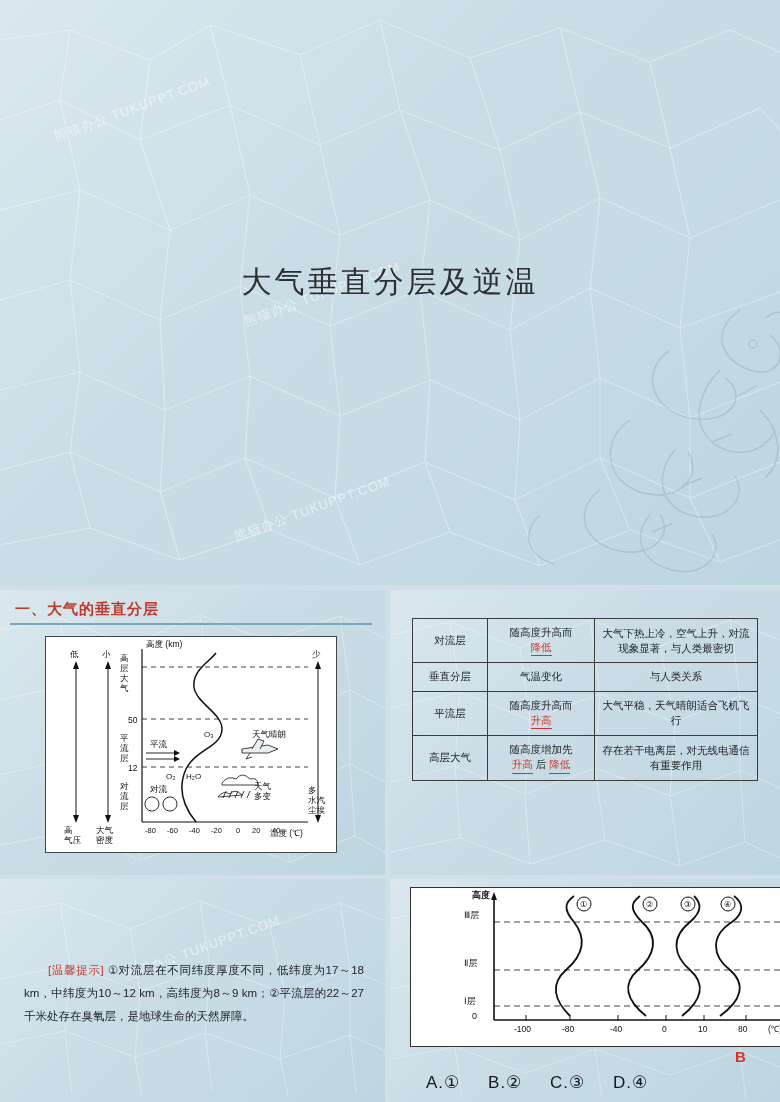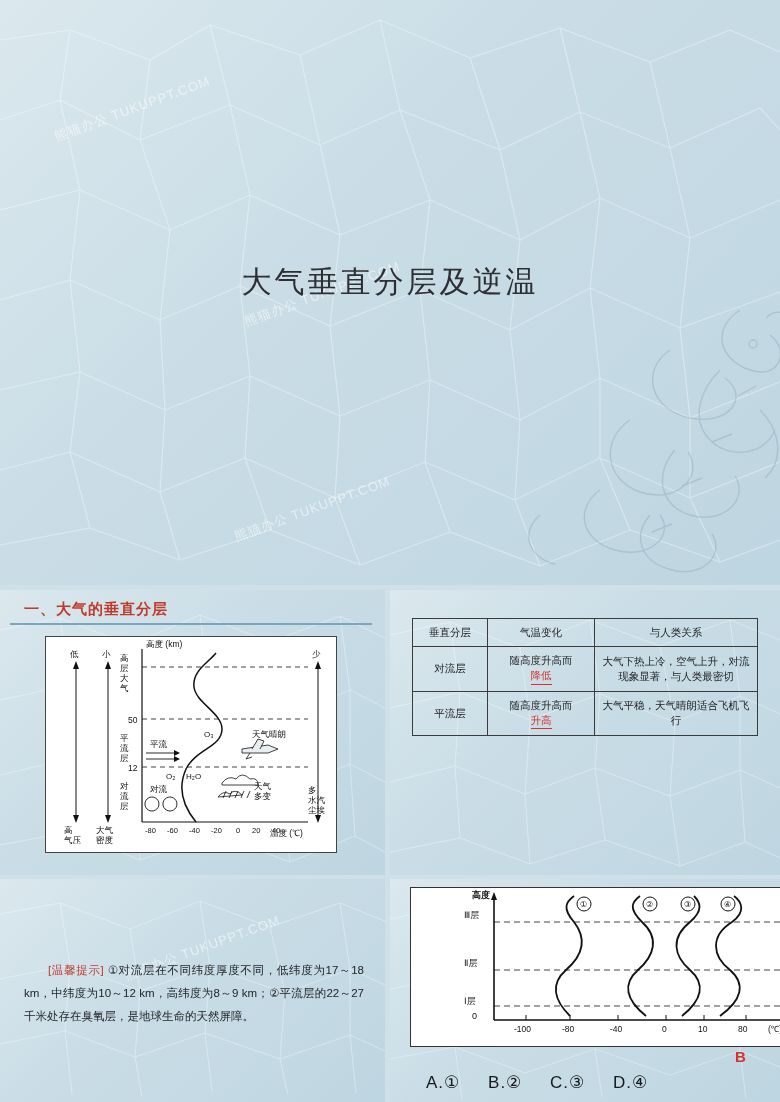--- a/index.html
+++ b/index.html
@@ -44,21 +44,21 @@
   }
   .dragon{
     position:absolute;right:-20px;top:300px;
     width:380px;height:280px;
     opacity:.30;
     pointer-events:none;
   }
   
   #slide2{left:0;top:590px;width:385px;height:285px;}
   #slide2 .heading{
-    position:absolute;left:24px;top:10px;
+    position:absolute;left:15px;top:10px;
     font-size:15px;font-weight:bold;color:#c0392b;
     letter-spacing:1px;
   }
   #slide2 .hline{
     position:absolute;left:10px;top:33px;width:362px;height:2px;background:#7aa7bd;
   }
   .figbox{
     position:absolute;left:45px;top:46px;width:290px;height:215px;
     background:#fff;border:1px solid #444;
   }
@@ -285,39 +285,49 @@
       <path d="M130 58 L140 130 L135 204 L140 274"></path>
       <path d="M200 30 L210 104 L205 178 L215 250"></path>
       <path d="M270 56 L285 132 L280 206 L290 276"></path>
       <path d="M340 30 L350 106 L350 180 L355 252"></path>
     </g>
   </svg>
 
   <table class="tbl">
     <tbody>
         <tr>
-      <td class="leftcol">垂直分层</td>
-      <td class="midcol">气温变化</td>
-      <td>与人类关系</td>
-    </tr>
-    <tr>
       <td class="leftcol">对流层</td>
       <td class="midcol">
         <span>随高度升高而</span><br>
         <span class="red rule">降低</span>
       </td>
       <td>大气下热上冷，空气上升，对流现象显著，与人类最密切</td>
     </tr>
     <tr>
+      <td class="leftcol">垂直分层</td>
+      <td class="midcol">气温变化</td>
+      <td>与人类关系</td>
+    </tr>
+    <tr>
       <td class="leftcol">平流层</td>
       <td class="midcol">
         <span>随高度升高而</span><br>
         <span class="red rule">升高</span>
       </td>
       <td>大气平稳，天气晴朗适合飞机飞行</td>
+    </tr>
+    <tr>
+      <td class="leftcol">高层大气</td>
+      <td class="midcol">
+        <span>随高度增加先</span><br>
+        <span class="red rule">升高</span>
+        <span>后</span>
+        <span class="red rule">降低</span>
+      </td>
+      <td>存在若干电离层，对无线电通信有重要作用</td>
     </tr>
   </tbody>
     </table>
 </div>
 
 <div class="slide" id="slide4">
   <svg class="crackle" viewBox="0 0 385 223" preserveAspectRatio="none">
     <g stroke="#ffffff" stroke-width="1" fill="none" opacity="0.7">
       <path d="M0 35 L60 24 L130 50 L200 22 L270 48 L340 24 L385 42"></path>
       <path d="M0 100 L70 86 L140 112 L210 88 L285 114 L350 90 L385 106"></path>

